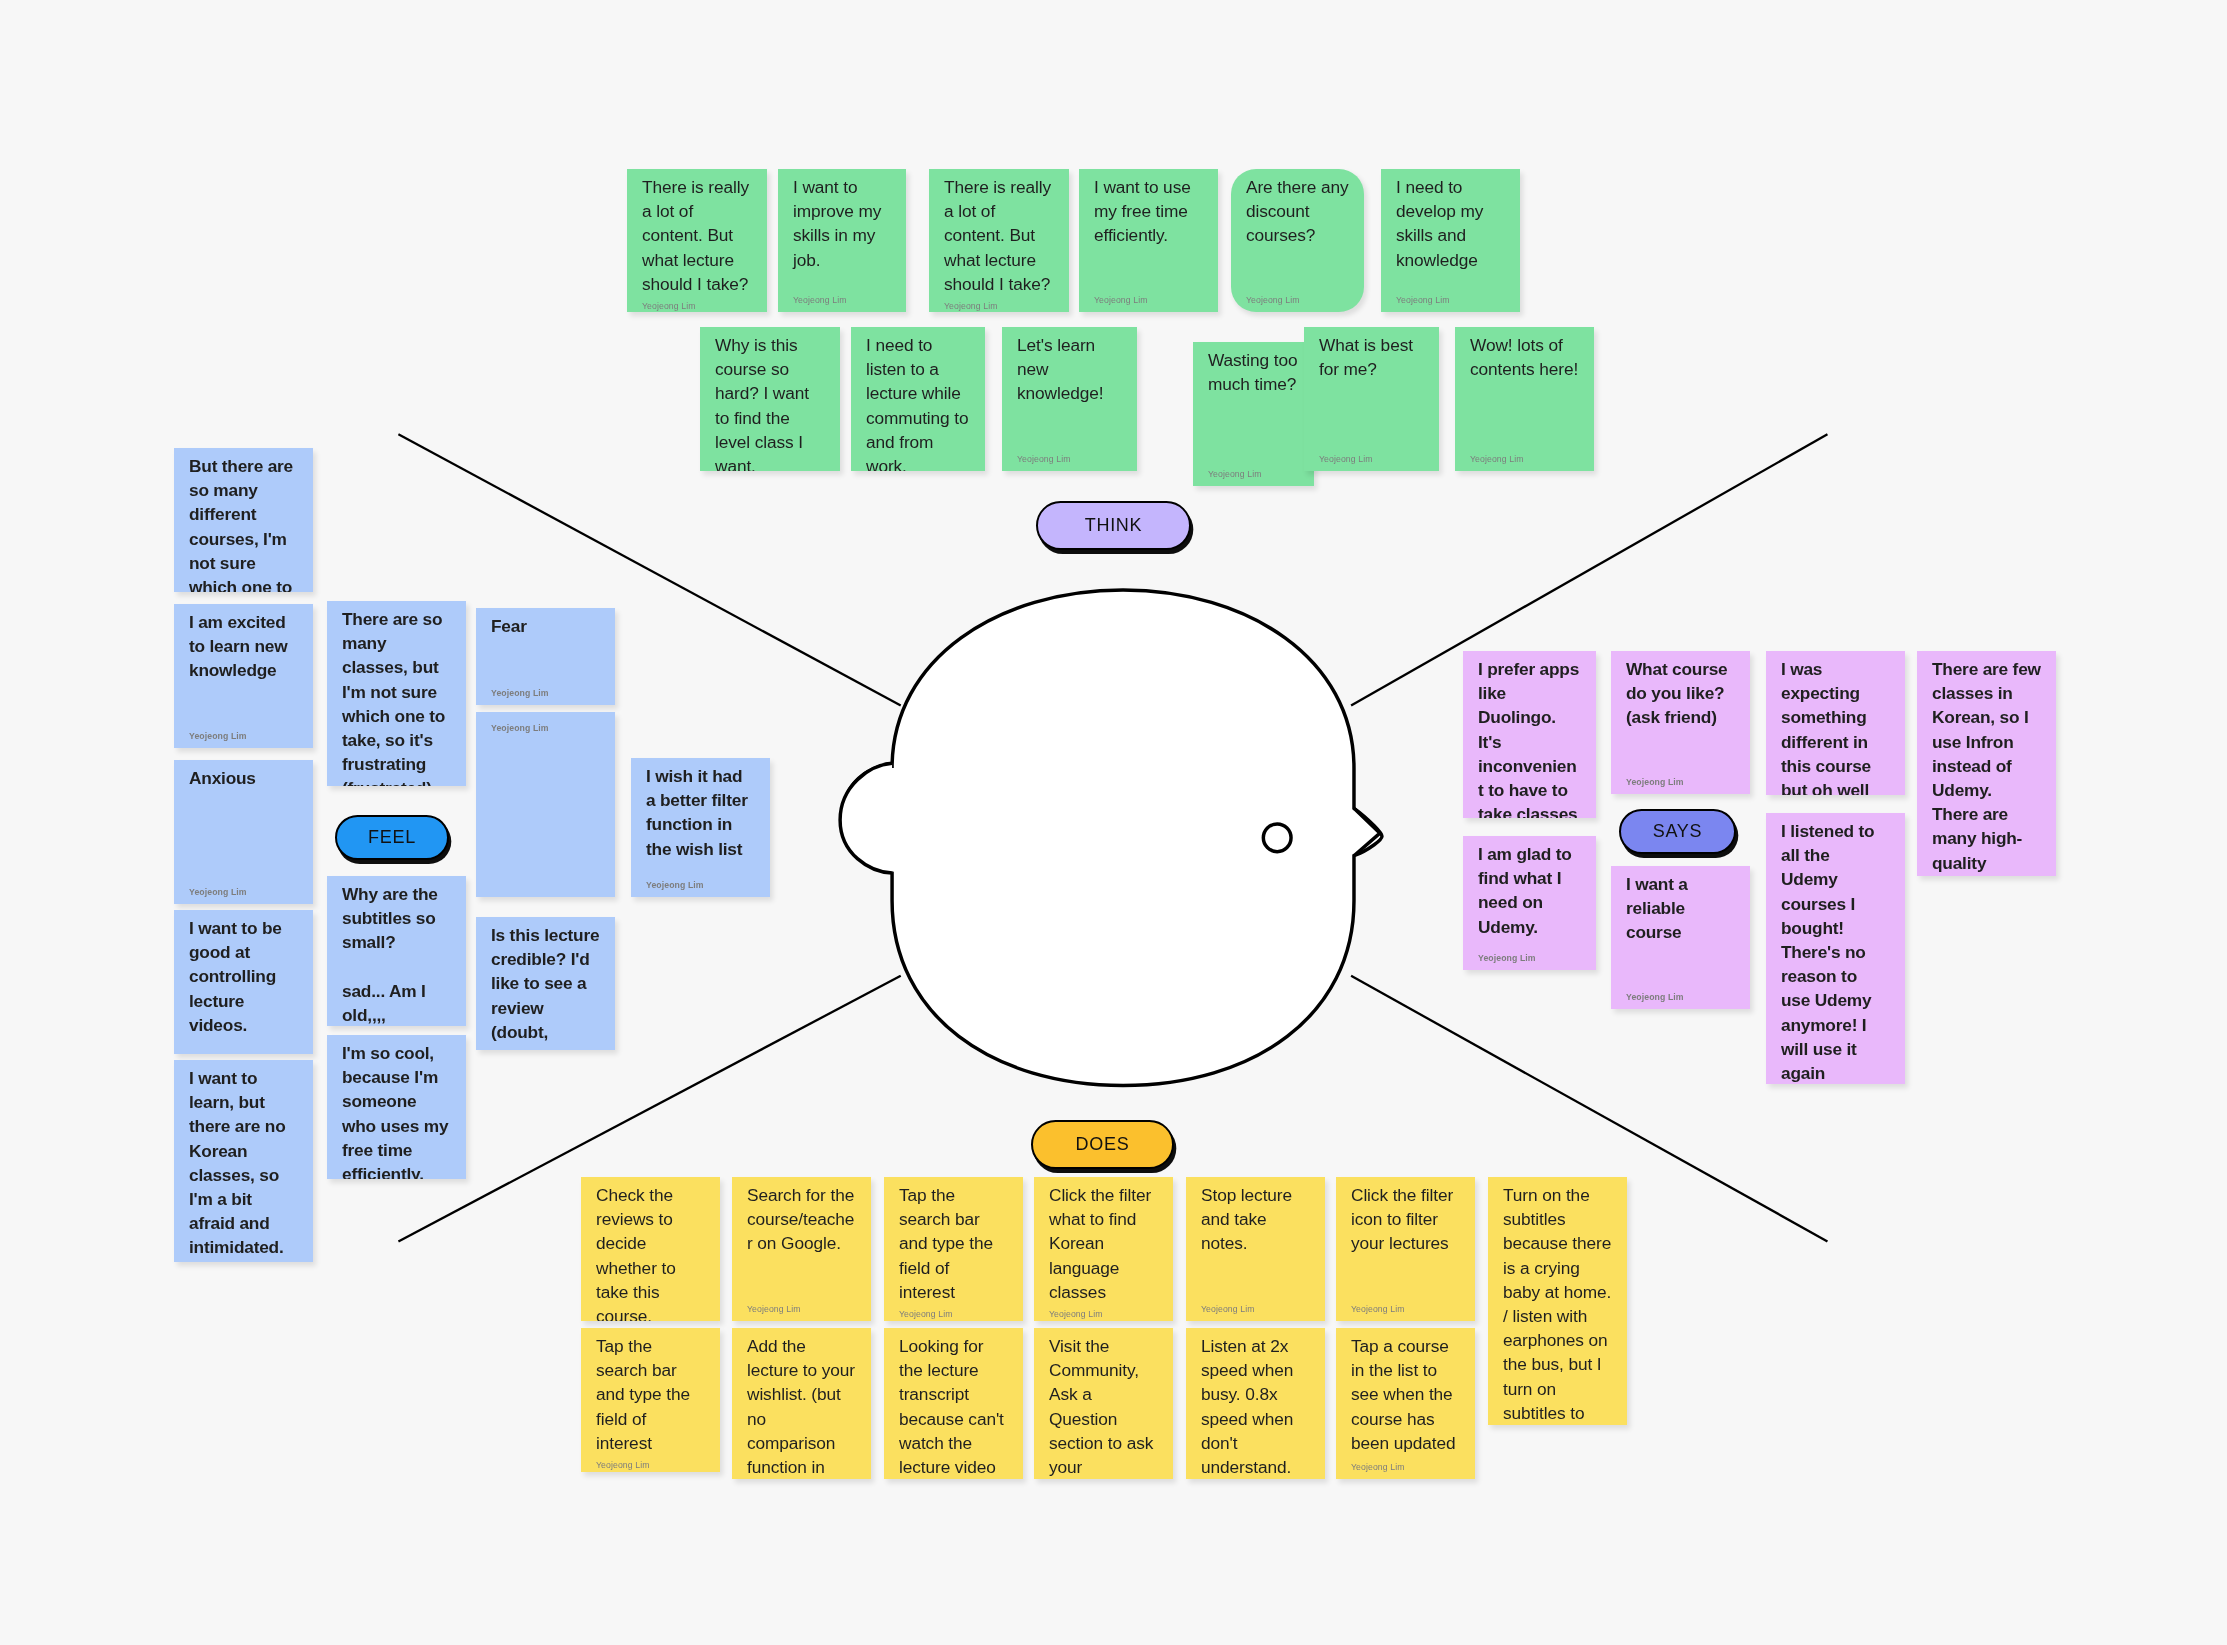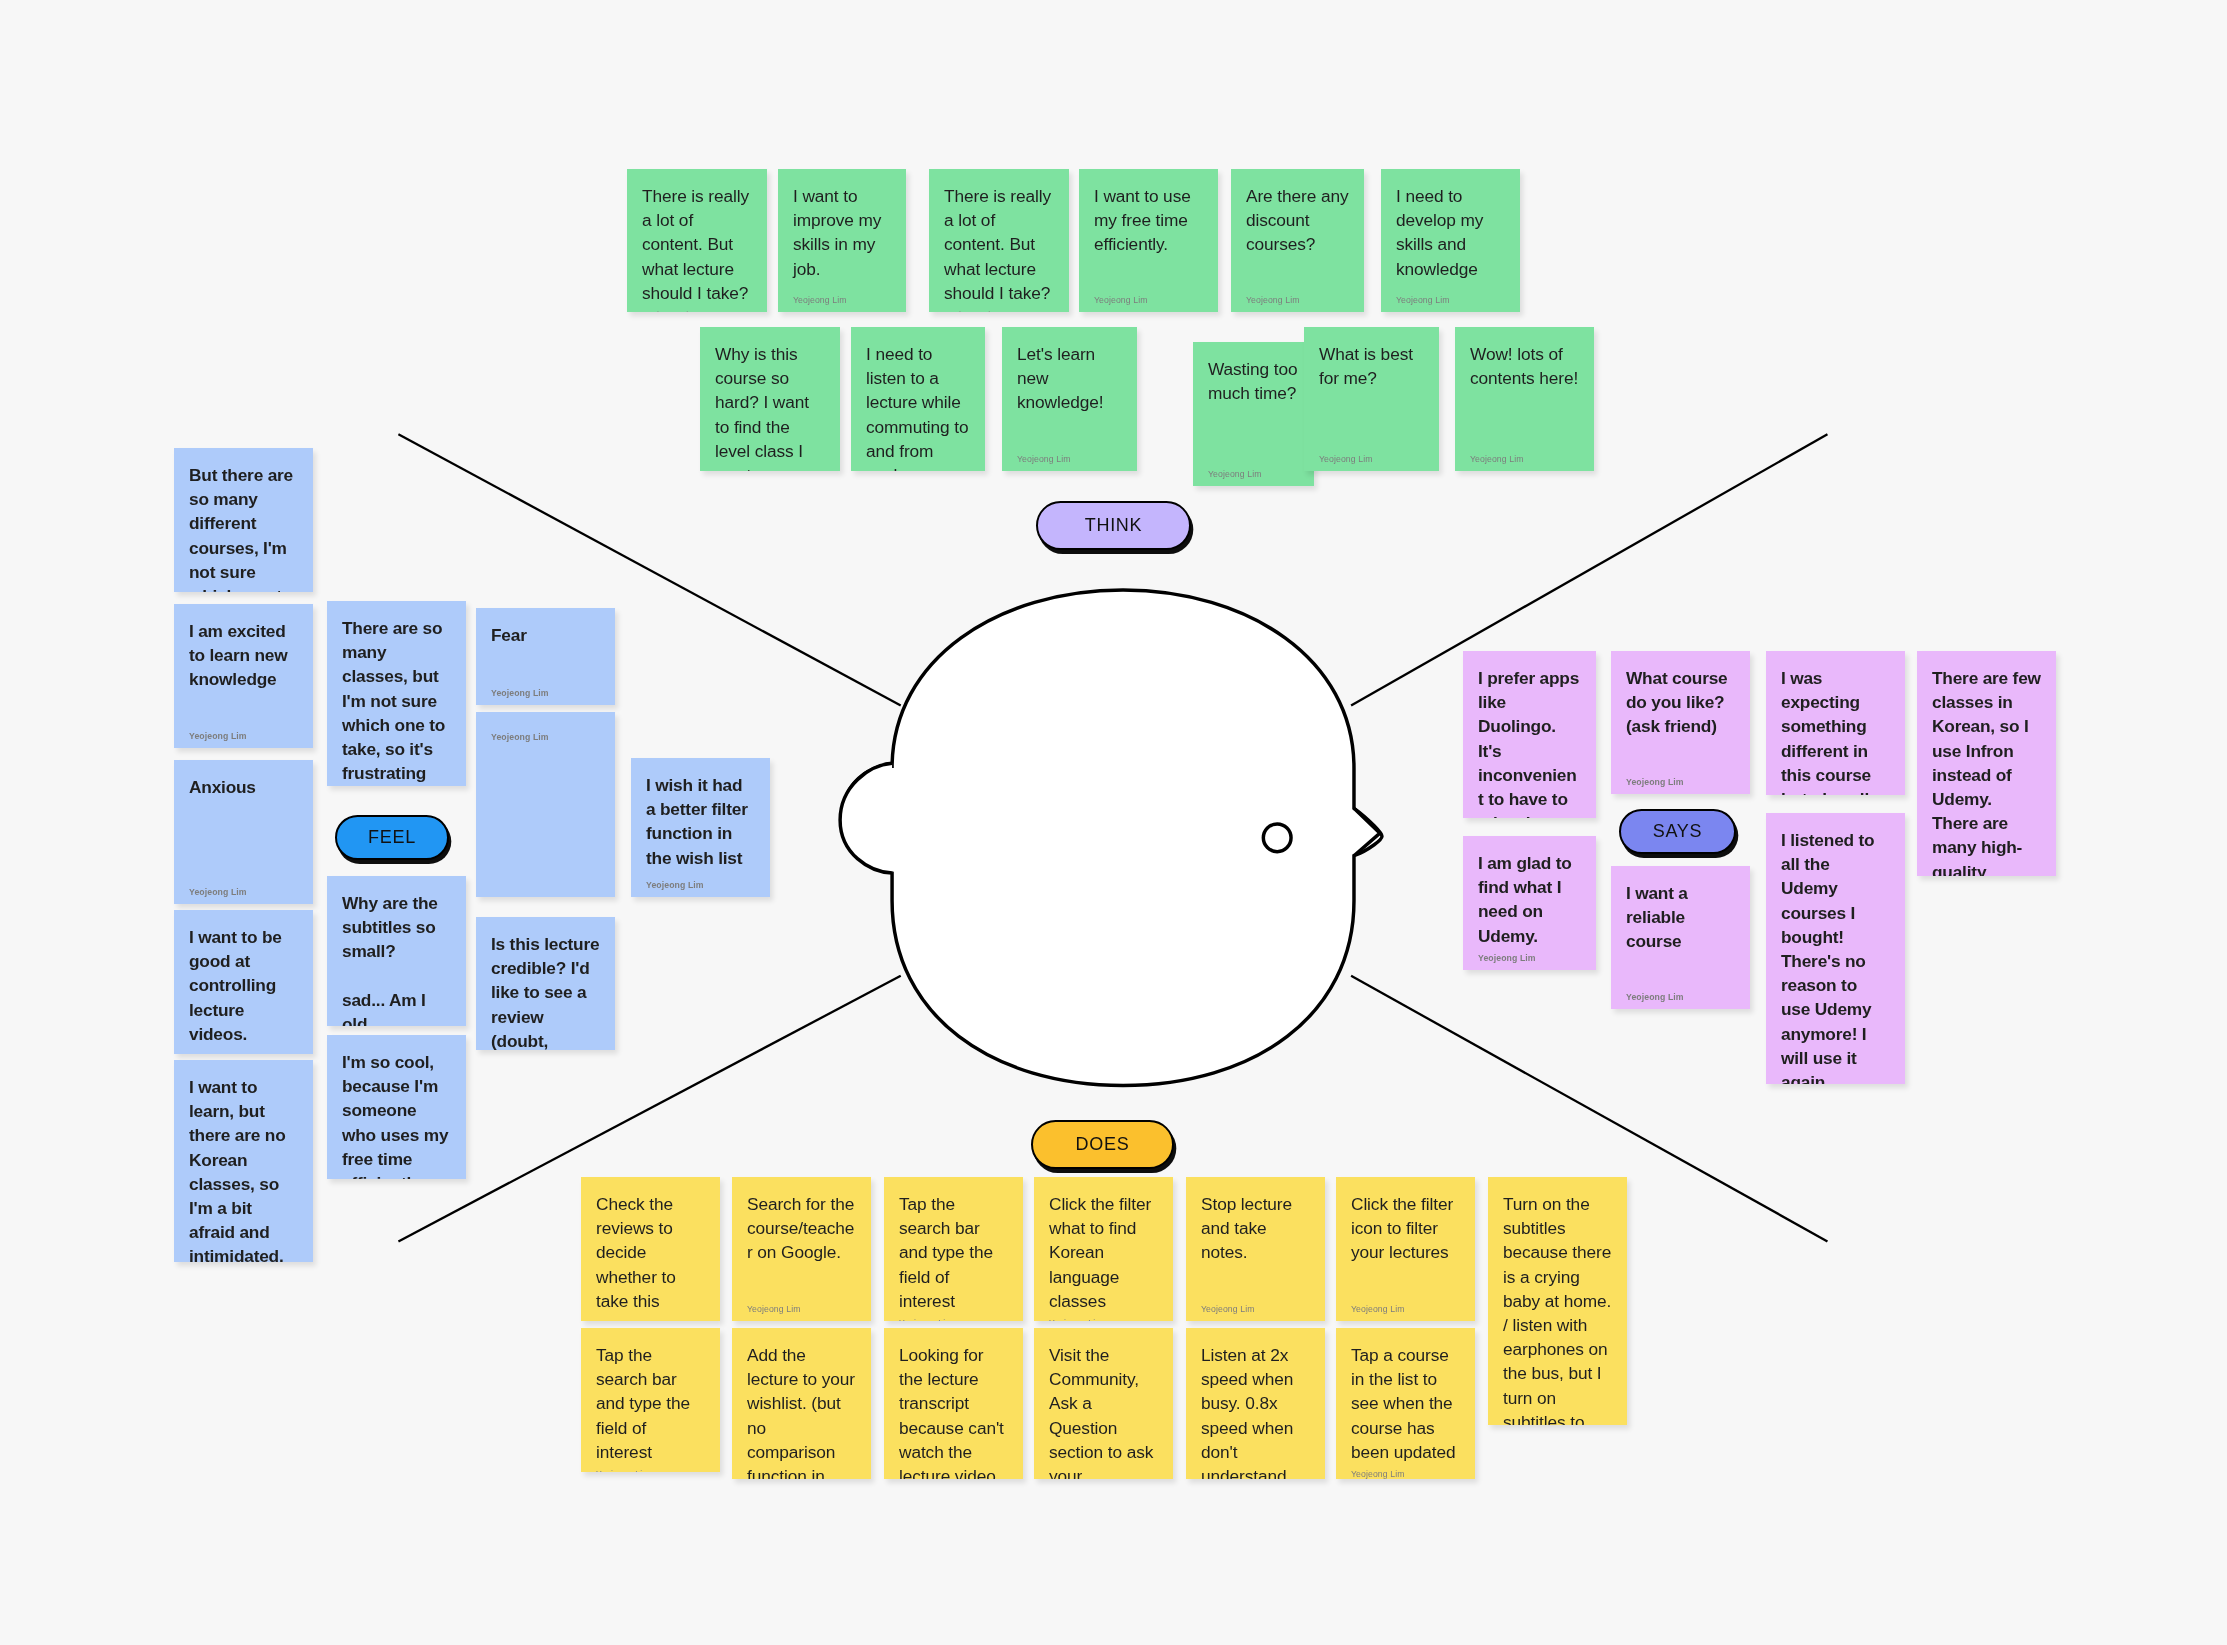--- a/index.html
+++ b/index.html
@@ -12,21 +12,21 @@
   }
   #board{position:absolute;inset:0;}
 
   
   #lines{position:absolute;left:0;top:0;width:2227px;height:1645px;pointer-events:none;}
 
   
   .note{
     position:absolute;
     box-sizing:border-box;
-    padding:15px 15px 7px 15px;
+    padding:6px 15px 7px 15px;
     box-shadow:2.9px 3.5px 5.2px rgba(0,0,0,0.10);
     display:flex;flex-direction:column;
     overflow:hidden;
   }
   .note .body{
     flex:1 1 auto;
     font-size:17.3px;
     line-height:1.40;
     color:#1f1f1f;
     white-space:pre-wrap;
@@ -135,21 +135,21 @@
     <div class="author">Yeojeong Lim</div>
   </div>
   <div class="note think" style="left:929px;top:169px;width:140px;height:143px;">
     <div class="body">There is really a lot of content. But what lecture should I take?</div>
     <div class="author">Yeojeong Lim</div>
   </div>
   <div class="note think" style="left:1079px;top:169px;width:139px;height:143px;">
     <div class="body">I want to use my free time efficiently.</div>
     <div class="author">Yeojeong Lim</div>
   </div>
-  <div class="note think" style="left:1231px;top:169px;width:133px;height:143px;">
+  <div class="note think" style="left:1231px;top:169px;width:133px;height:143px;border-radius:25px;">
     <div class="body">Are there any discount courses?</div>
     <div class="author">Yeojeong Lim</div>
   </div>
   <div class="note think" style="left:1381px;top:169px;width:139px;height:143px;">
     <div class="body">I need to develop my skills and knowledge</div>
     <div class="author">Yeojeong Lim</div>
   </div>
 
   <div class="note think" style="left:700px;top:327px;width:140px;height:144px;">
     <div class="body">Why is this course so hard? I want to find the level class I want.</div>

